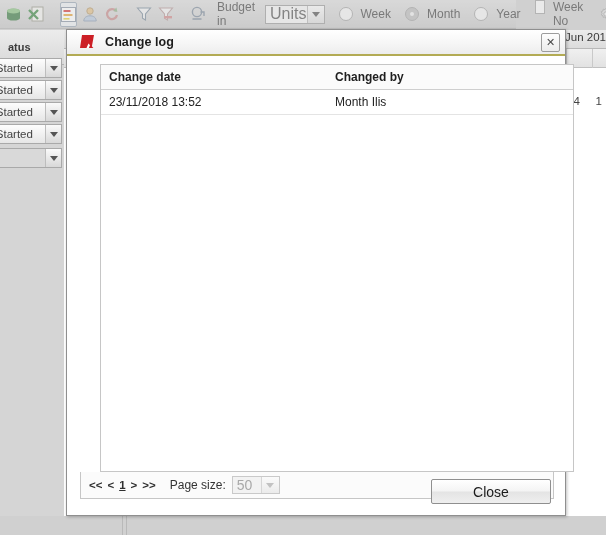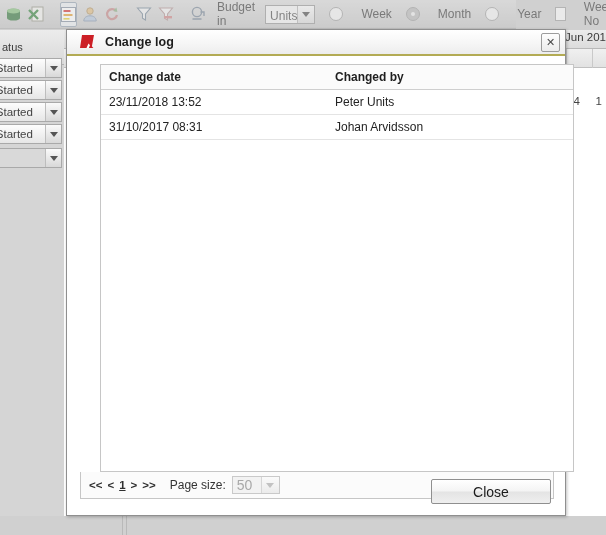--- a/index.html
+++ b/index.html
@@ -27,48 +27,48 @@
     display: flex; align-items: center; justify-content: center;
     border: 1px solid transparent; border-radius: 2px;
     position: relative;
   }
   .tb-btn.framed { border-color: #9aa7b5; background: #eceff2; }
   .tb-sep { width: 1px; height: 20px; background: #b0b0b0; margin: 0 3px; }
   .tb-label { margin-left: 6px; color: #444; font-size: 12px; }
   .tb-select {
     width: 98px; height: 19px; margin-left: 6px;
     background: #f4f4f4; border: 1px solid #9b9b9b;
-    font-size: 12px; color: #555;
+    font-size: 16px; color: #555;
     display: flex; align-items: flex-end; box-sizing: border-box;
   }
   .tb-select .val { padding-left: 4px; flex: 1; }
   .tb-select .arrow {
     width: 16px; height: 17px; border-left: 1px solid #b5b5b5;
     background: linear-gradient(to bottom,#fafafa,#dcdcdc);
     display: flex; align-items: center; justify-content: center;
   }
   .tri-down { width:0;height:0;border-left:4px solid transparent;border-right:4px solid transparent;border-top:5px solid #555; }
-  .radio-wrap, .check-wrap { display: flex; align-items: center; gap: 18px; margin-left: 10px; color:#444; }
+  .radio-wrap, .check-wrap { display: flex; align-items: flex-start; gap: 8px; margin-left: 10px; color:#444; }
   .radio {
     width: 12px; height: 12px; border-radius: 50%;
     border: 1px solid #a3a3a3; background: #f4f4f4;
     display: flex; align-items: center; justify-content: center;
   }
   .radio.on { background: #bdbdbd; }
   .radio.on::after { content:''; width:4px;height:4px;border-radius:50%;background:#f0f0f0; }
   .checkbox { width: 12px; height: 12px; border: 1px solid #a3a3a3; background: #fbfbfb; }
 
   
   .side-panel { position: absolute; left: 0; top: 30px; width: 64px; height: 505px; background: #d5d5d5; }
   .side-head {
     position: absolute; left: 0; top: 30px; width: 64px; height: 35px;
     background: linear-gradient(to bottom,#ececec,#d9d9d9);
     border-bottom: 1px solid #b4b4b4;
-    font-weight: normal; font-size: 11px; color: #3a3a3a;
-    display: flex; align-items: center; padding-left: 2px; box-sizing: border-box;
+    font-weight: bold; font-size: 11px; color: #3a3a3a;
+    display: flex; align-items: center; padding-left: 8px; box-sizing: border-box;
     overflow: hidden;
   }
   .side-row {
     position: absolute; left: -22px; width: 84px; height: 20px;
     background: linear-gradient(to bottom,#fdfdfd,#e6e6e6);
     border: 1px solid #a9a9a9; box-sizing: border-box;
     display: flex; align-items: center; font-size: 11.5px; color: #444;
   }
   .side-row .txt { flex: 1; padding-left: 4px; white-space: nowrap; overflow: hidden; }
   .side-row .arrow {
@@ -333,25 +333,21 @@
         <table class="log">
           <thead>
             <tr>
               <th class="col-date">Change date</th>
               <th>Changed by</th>
             </tr>
           </thead>
           <tbody>
             <tr>
               <td>23/11/2018 13:52</td>
-              <td>Peter Units</td>
-            </tr>
-            <tr>
-              <td>31/10/2017 08:31</td>
-              <td>Johan Arvidsson</td>
+              <td>Month Ilis</td>
             </tr>
           </tbody>
         </table>
       </div>
 
       <div class="pager">
         <span class="pg-nav">
           <span>&lt;&lt;</span>
           <span>&lt;</span>
           <span class="cur">1</span>

